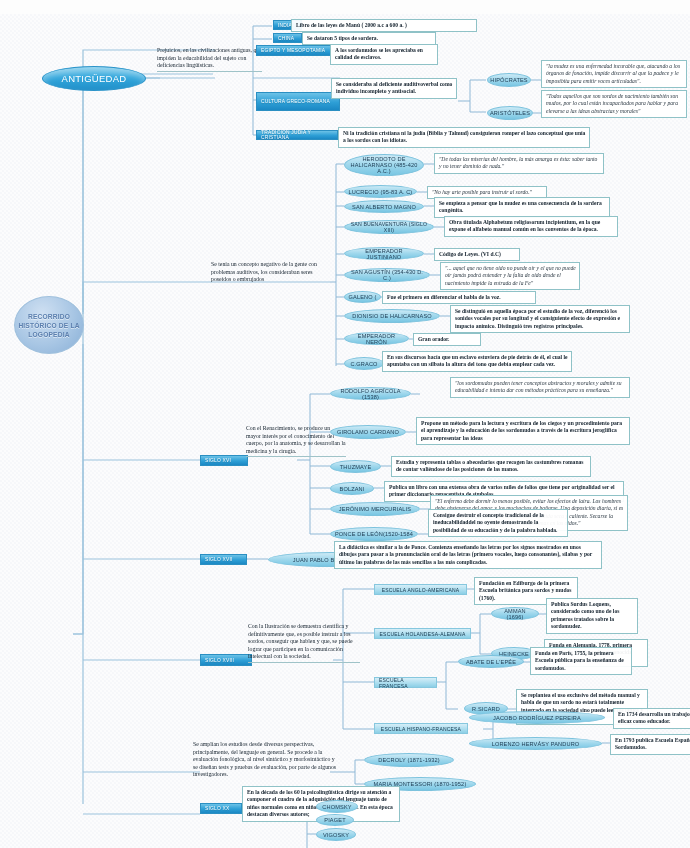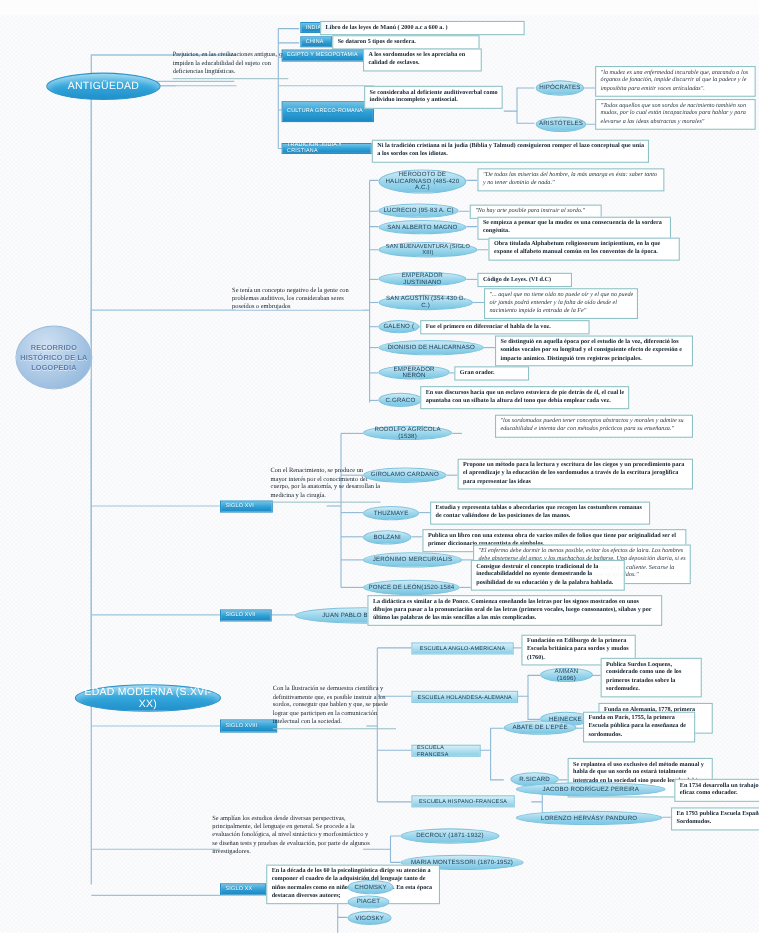--- a/index.html
+++ b/index.html
@@ -352,23 +352,20 @@
     <span>Gran orador.</span>
   </div>
 
   <div class="node oval2" style="left:344px;top:343px;width:40px;height:13px;">
     <span>C.GRACO</span>
   </div>
   <div class="node box" style="left:382px;top:337px;width:190px;">
     <span>En sus discursos hacía que un esclavo estuviera de pie detrás de él, el cual le apuntaba con un silbato la altura del tono que debía emplear cada vez.</span>
   </div>
 
-  <div class="node oval1" style="left:68px;top:608px;width:133px;height:25px;">
-    <span>EDAD MODERNA (S.XVI-XX)</span>
-  </div>
 
   <div class="node tag" style="left:200px;top:441px;width:48px;height:11px;">
     <span>SIGLO XVI</span>
   </div>
   <div class="node note" style="left:246px;top:411px;width:100px;">
     <span>Con el Renacimiento, se produce un mayor interés por el conocimiento del cuerpo, por la anatomía, y se desarrollan la medicina y la cirugía.</span>
   </div>
 
   <div class="node oval2" style="left:330px;top:373px;width:81px;height:13px;">
     <span>RODOLFO AGRÍCOLA (1538)</span>

